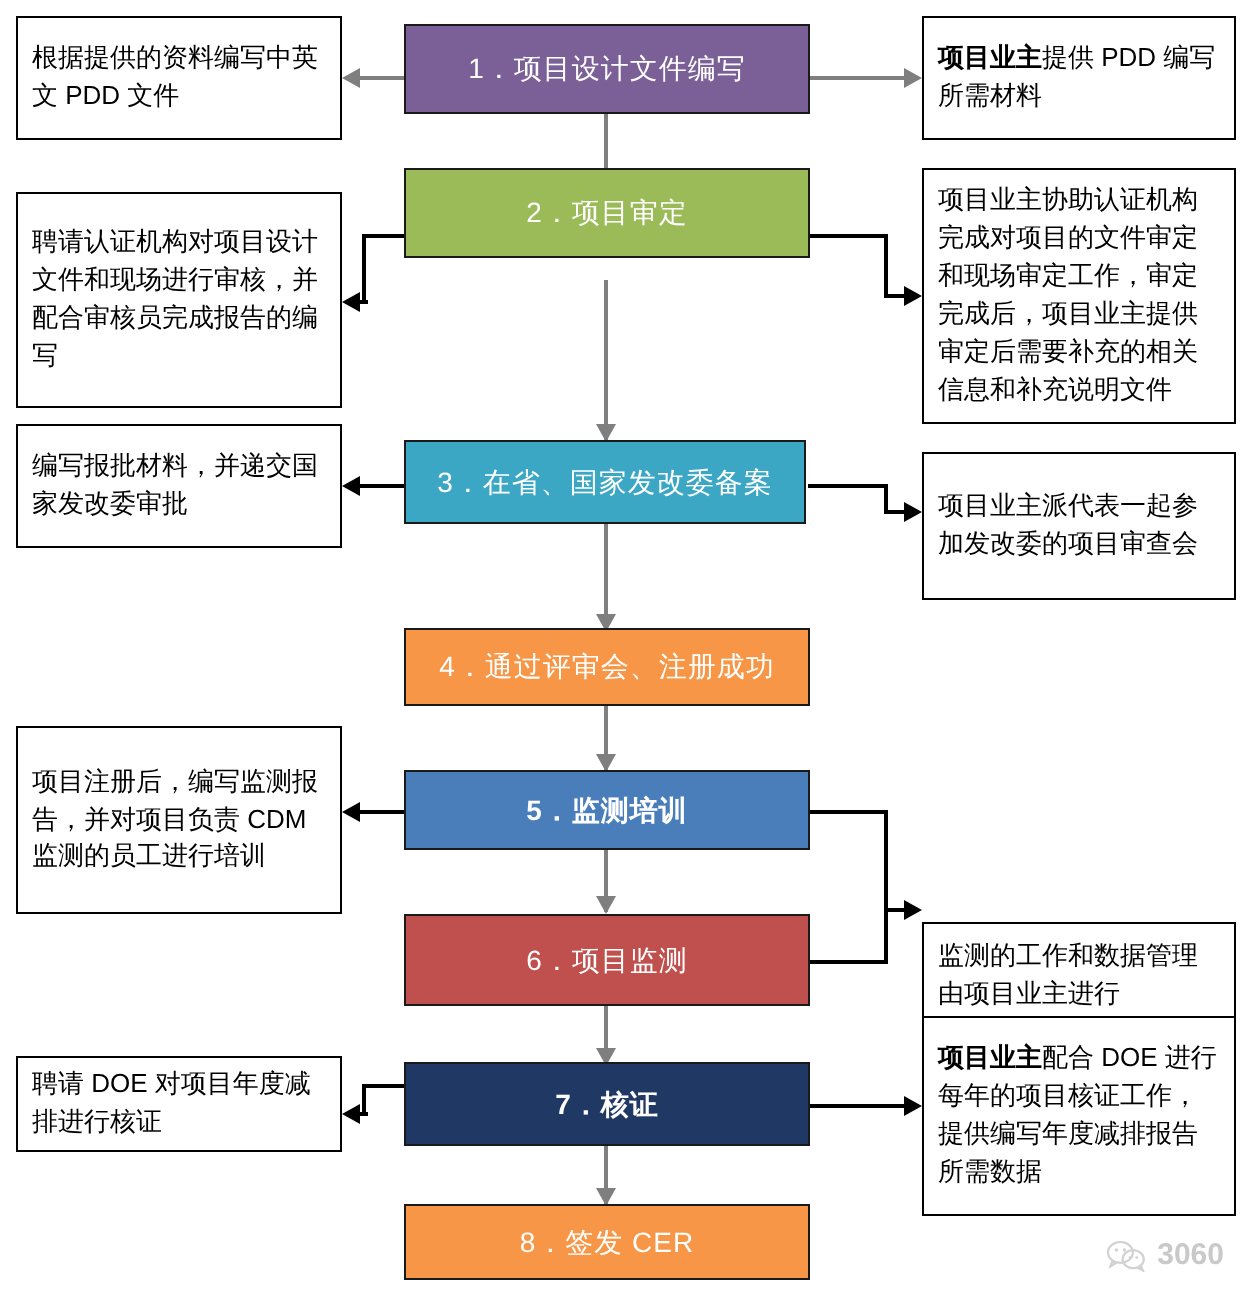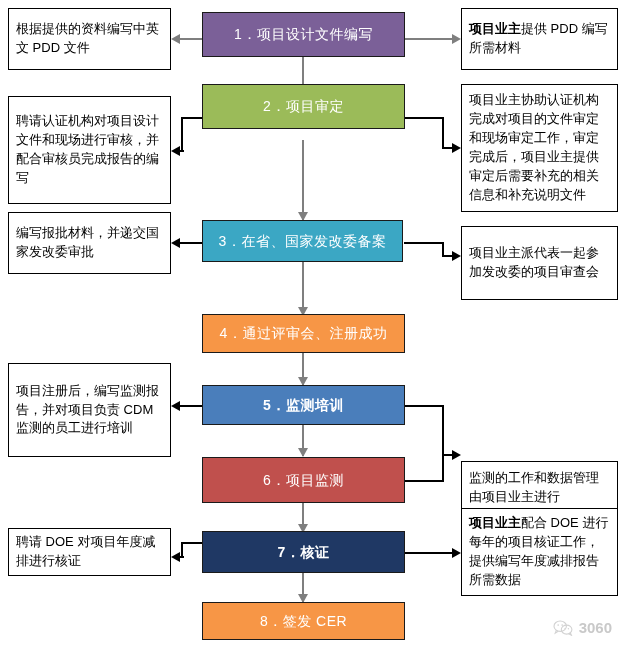--- a/index.html
+++ b/index.html
@@ -138,21 +138,21 @@
   </div>
 
   <div class="sidebox" style="left:461px; top:226px; width:157px; height:74px;">
     <span class="txt">项目业主派代表一起参加发改委的项目审查会</span>
   </div>
 
   <div class="sidebox" style="left:461px; top:431px; width:157px; height:54px;margin-top:30px;">
     <span class="txt">监测的工作和数据管理由项目业主进行</span>
   </div>
 
-  <div class="sidebox" style="left:461px; top:508px; width:157px; height:88px;">
+  <div class="sidebox" style="left:461px; top:508px; width:157px; height:100px;">
     <span class="txt"><b>项目业主</b><span>配合 DOE 进行每年的项目核证工作，提供编写年度减排报告所需数据</span></span>
   </div>
 
   <div class="conn grey" style="left:302px; top:56px; width:2px; height:40px;"></div>
   <div class="arrow down" style="left:298px; top:88px;"></div>
 
   <div class="conn grey" style="left:302px; top:140px; width:2px; height:80px;"></div>
   <div class="arrow down" style="left:298px; top:212px;"></div>
 
   <div class="conn grey" style="left:302px; top:260px; width:2px; height:55px;"></div>

